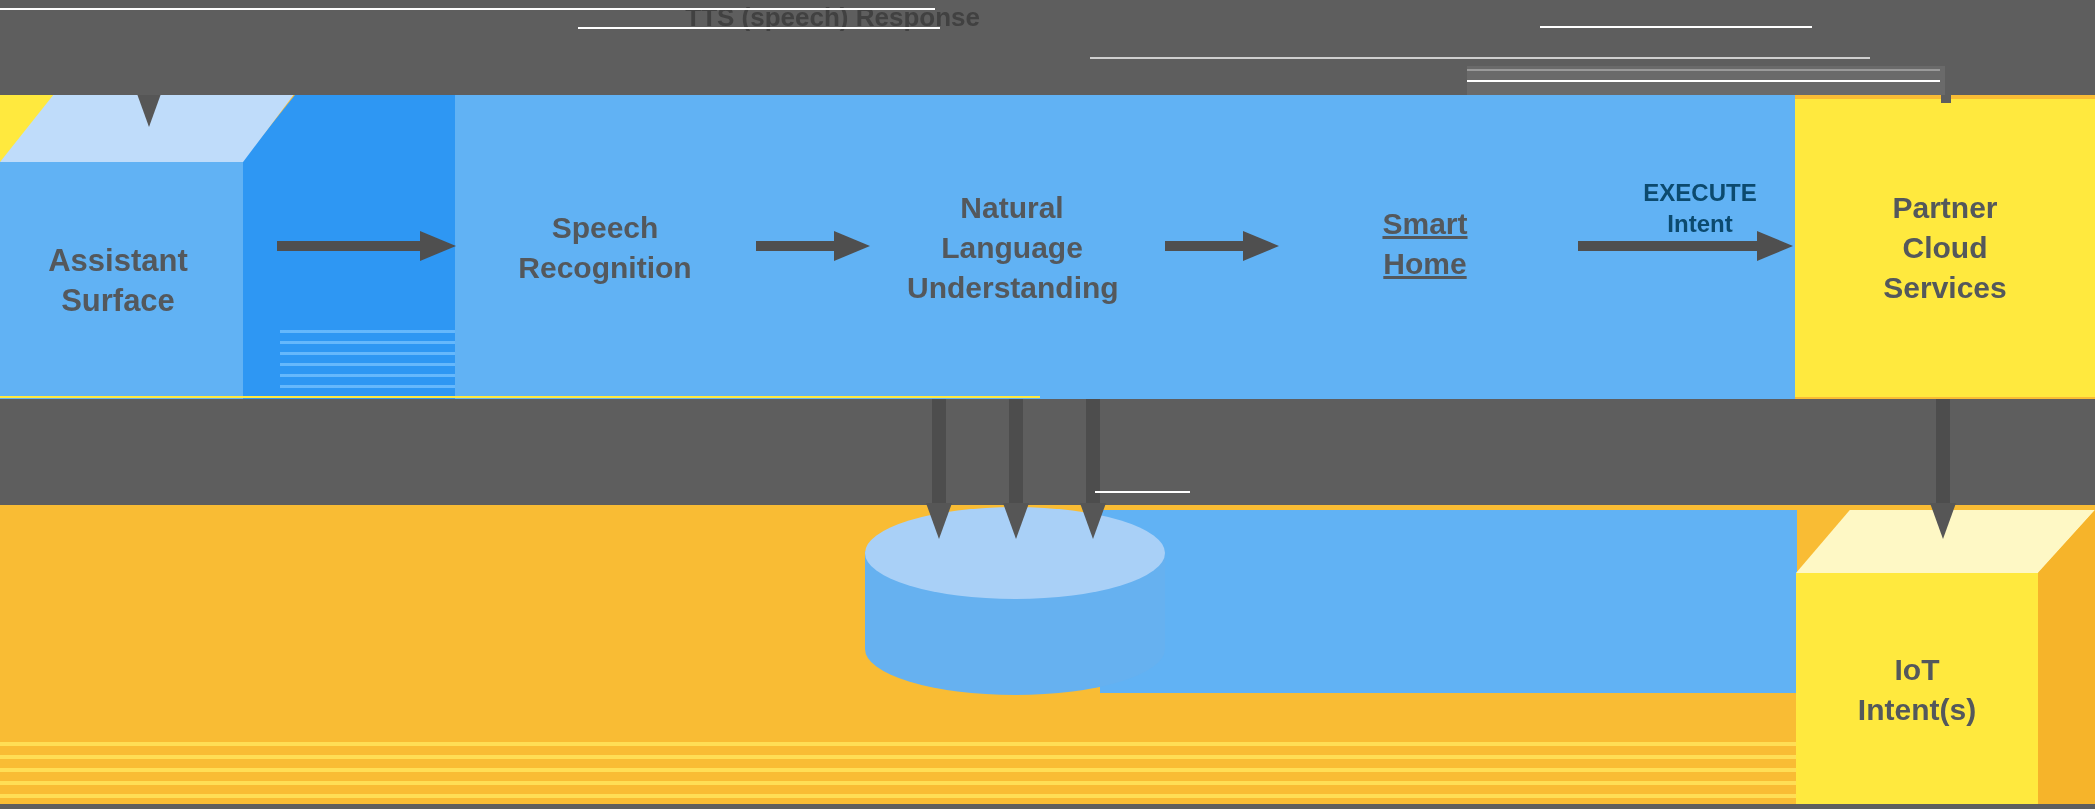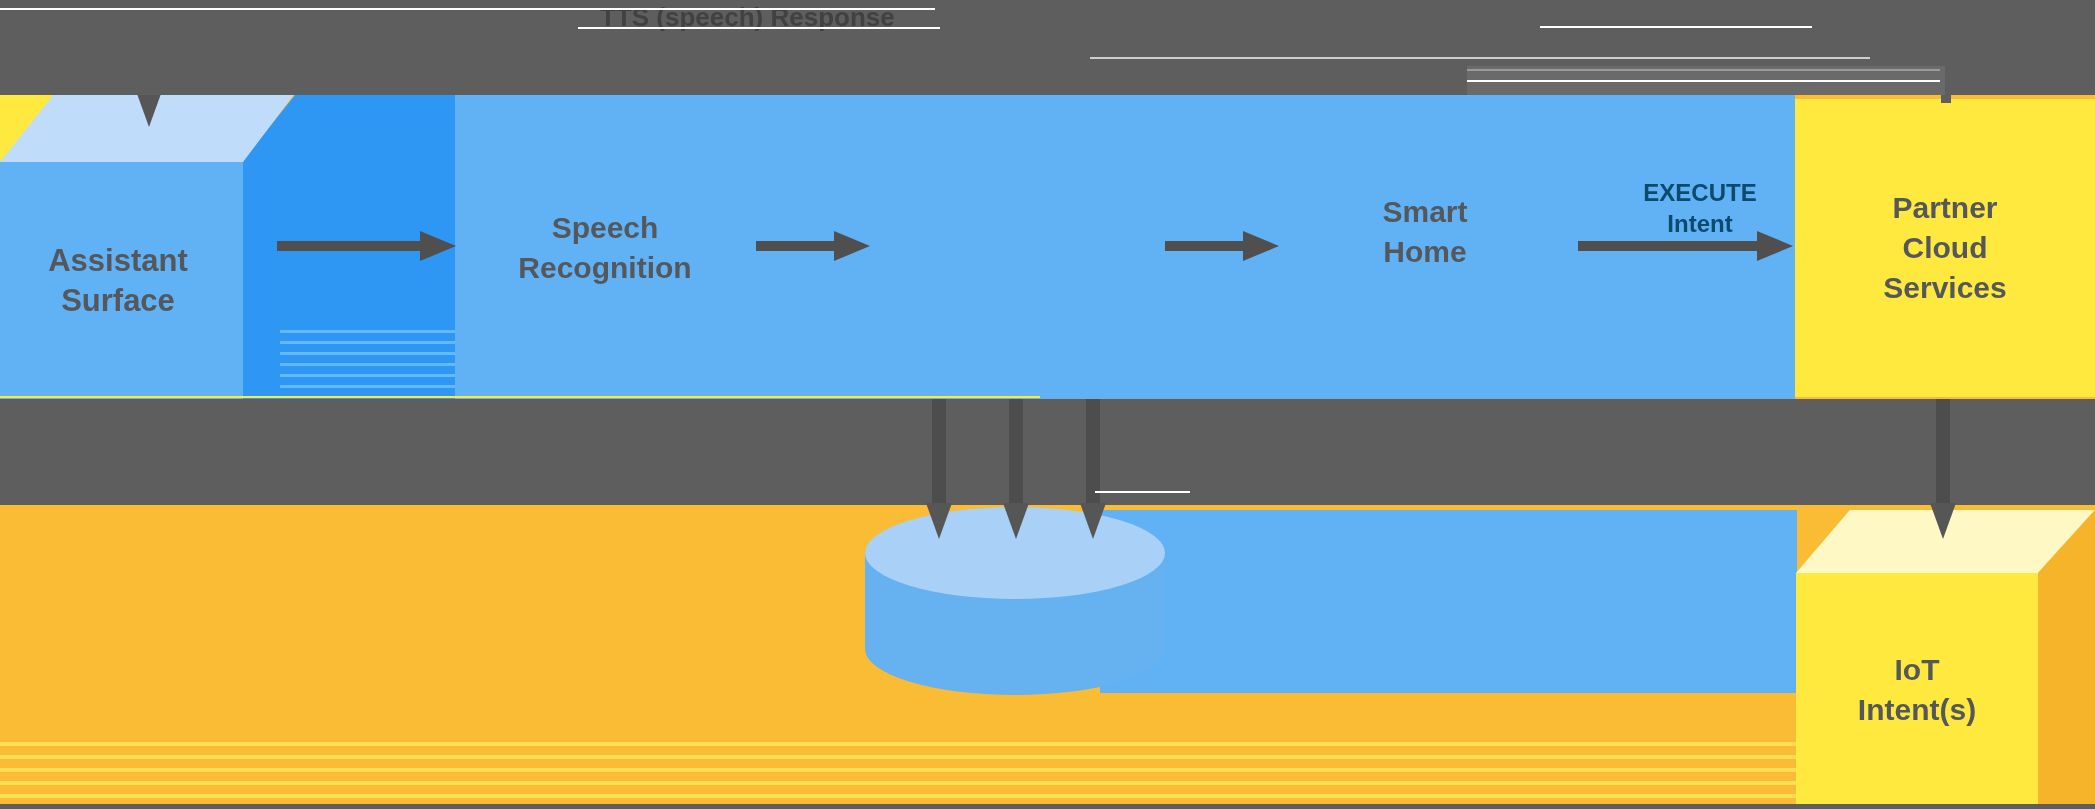--- a/index.html
+++ b/index.html
@@ -15,21 +15,21 @@
     white-space:normal;
   }
   .label .inner{margin:0 auto;}
   
   .band-top{left:0;top:0;width:2095px;height:95px;background:var(--band,#5E5E5E);}
   .band-mid{left:0;top:399px;width:2095px;height:106px;background:var(--band,#5E5E5E);}
   .band-bottom{left:0;top:804px;width:2095px;height:5px;background:var(--band,#5E5E5E);}
   .band-light-patch{left:1467px;top:66px;width:478px;height:29px;background:#6A6A6A;}
   .band-label{
     position:absolute;font-weight:700;font-size:26px;line-height:28px;
-    color:#414141;text-align:left;
+    color:#414141;text-align:right;
   }
   .streak{position:absolute;height:2px;}
   
   .panel{left:455px;top:95px;width:1340px;height:304px;background:var(--panel-blue,#61B2F4);}
   .dark-wedge{
     left:243px;top:95px;width:212px;height:304px;background:var(--dark-blue,#2E97F3);
     clip-path:polygon(24.5% 0,100% 0,100% 100%,0 100%,0 21.4%);
   }
   .dark-wedge-stripes{
     left:280px;top:330px;width:175px;height:67px;
@@ -127,21 +127,22 @@
     <div class="inner" style="width:200px;">Assistant Surface</div>
   </div>
 
   <div class="abs partner-box"></div>
   <div class="abs partner-notch"></div>
   <div class="label" style="left:1795px;top:188px;width:300px;">
     <div class="inner" style="width:180px;">Partner Cloud Services</div>
   </div>
 
   <div class="label" style="left:515px;top:208px;width:180px;">Speech Recognition</div>
-  <div class="label" style="left:1365px;top:192px;width:120px;">Smart Home</div>
+  <div class="label" style="left:907px;top:188px;width:210px;">Natural Language Understanding</div>
+  <div class="label" style="left:1365px;top:204px;width:120px;text-decoration:underline;">Smart Home</div>
   <div class="execute-label">EXECUTE Intent</div>
 
   <div class="shaft-h" style="left:277px;top:241px;width:143px;"></div>
   <div class="head-right" style="left:420px;top:231px;"></div>
   <div class="shaft-h" style="left:756px;top:241px;width:78px;"></div>
   <div class="head-right" style="left:834px;top:231px;"></div>
   <div class="shaft-h" style="left:1165px;top:241px;width:78px;"></div>
   <div class="head-right" style="left:1243px;top:231px;"></div>
   <div class="shaft-h" style="left:1578px;top:241px;width:179px;"></div>
   <div class="head-right" style="left:1757px;top:231px;"></div>

